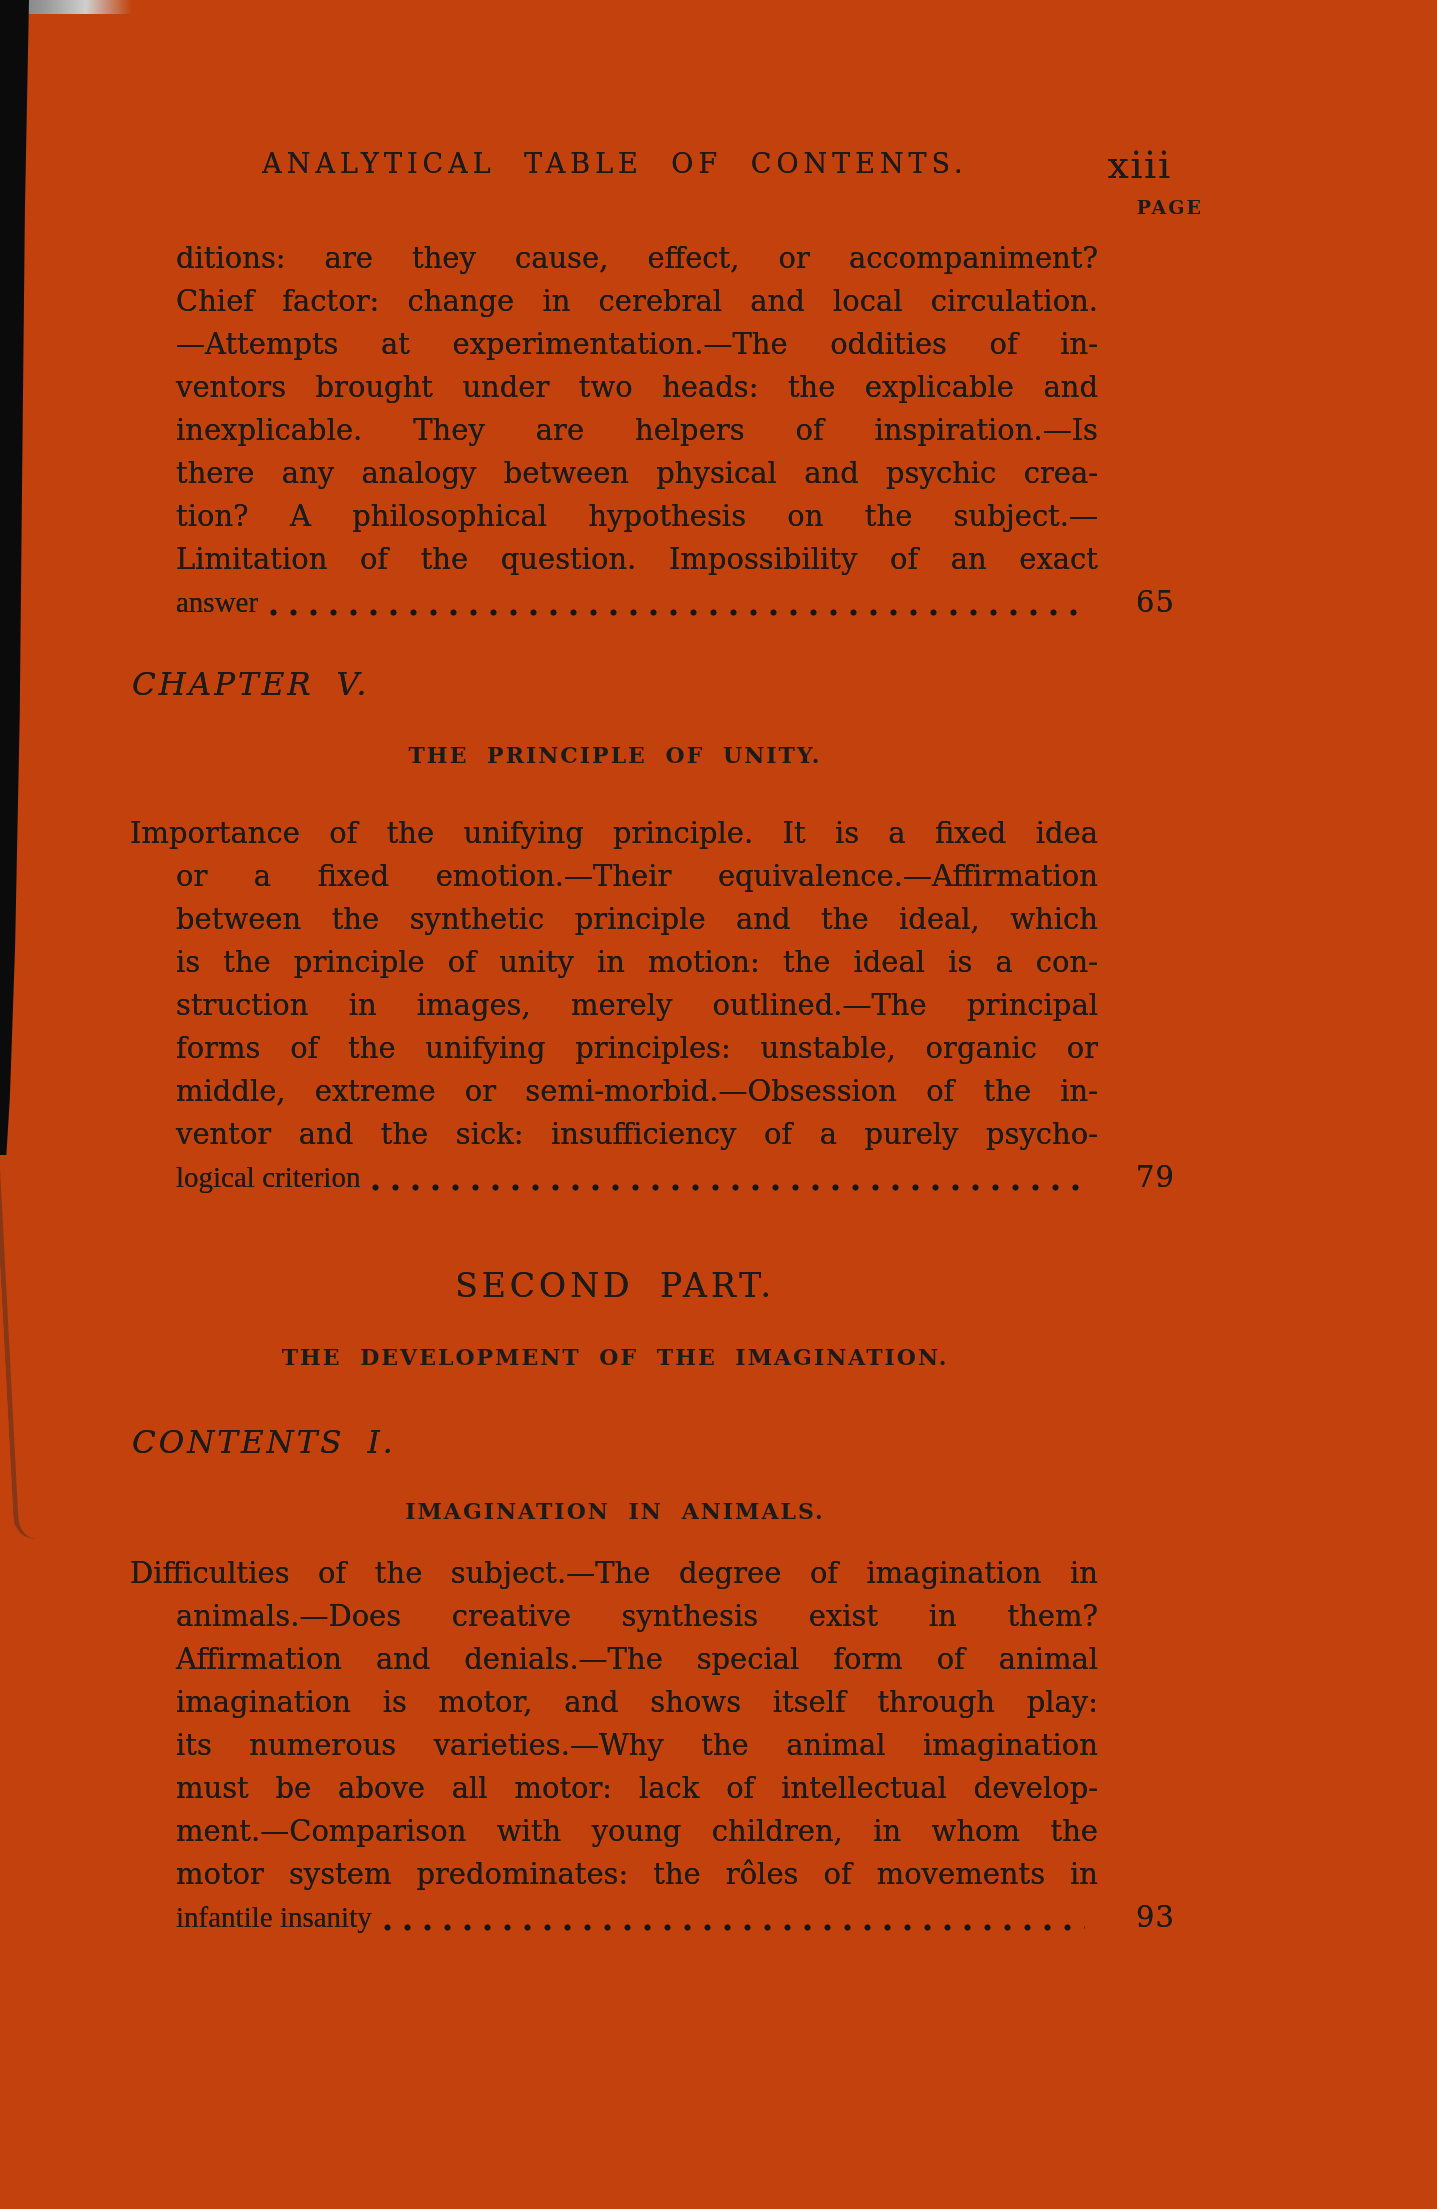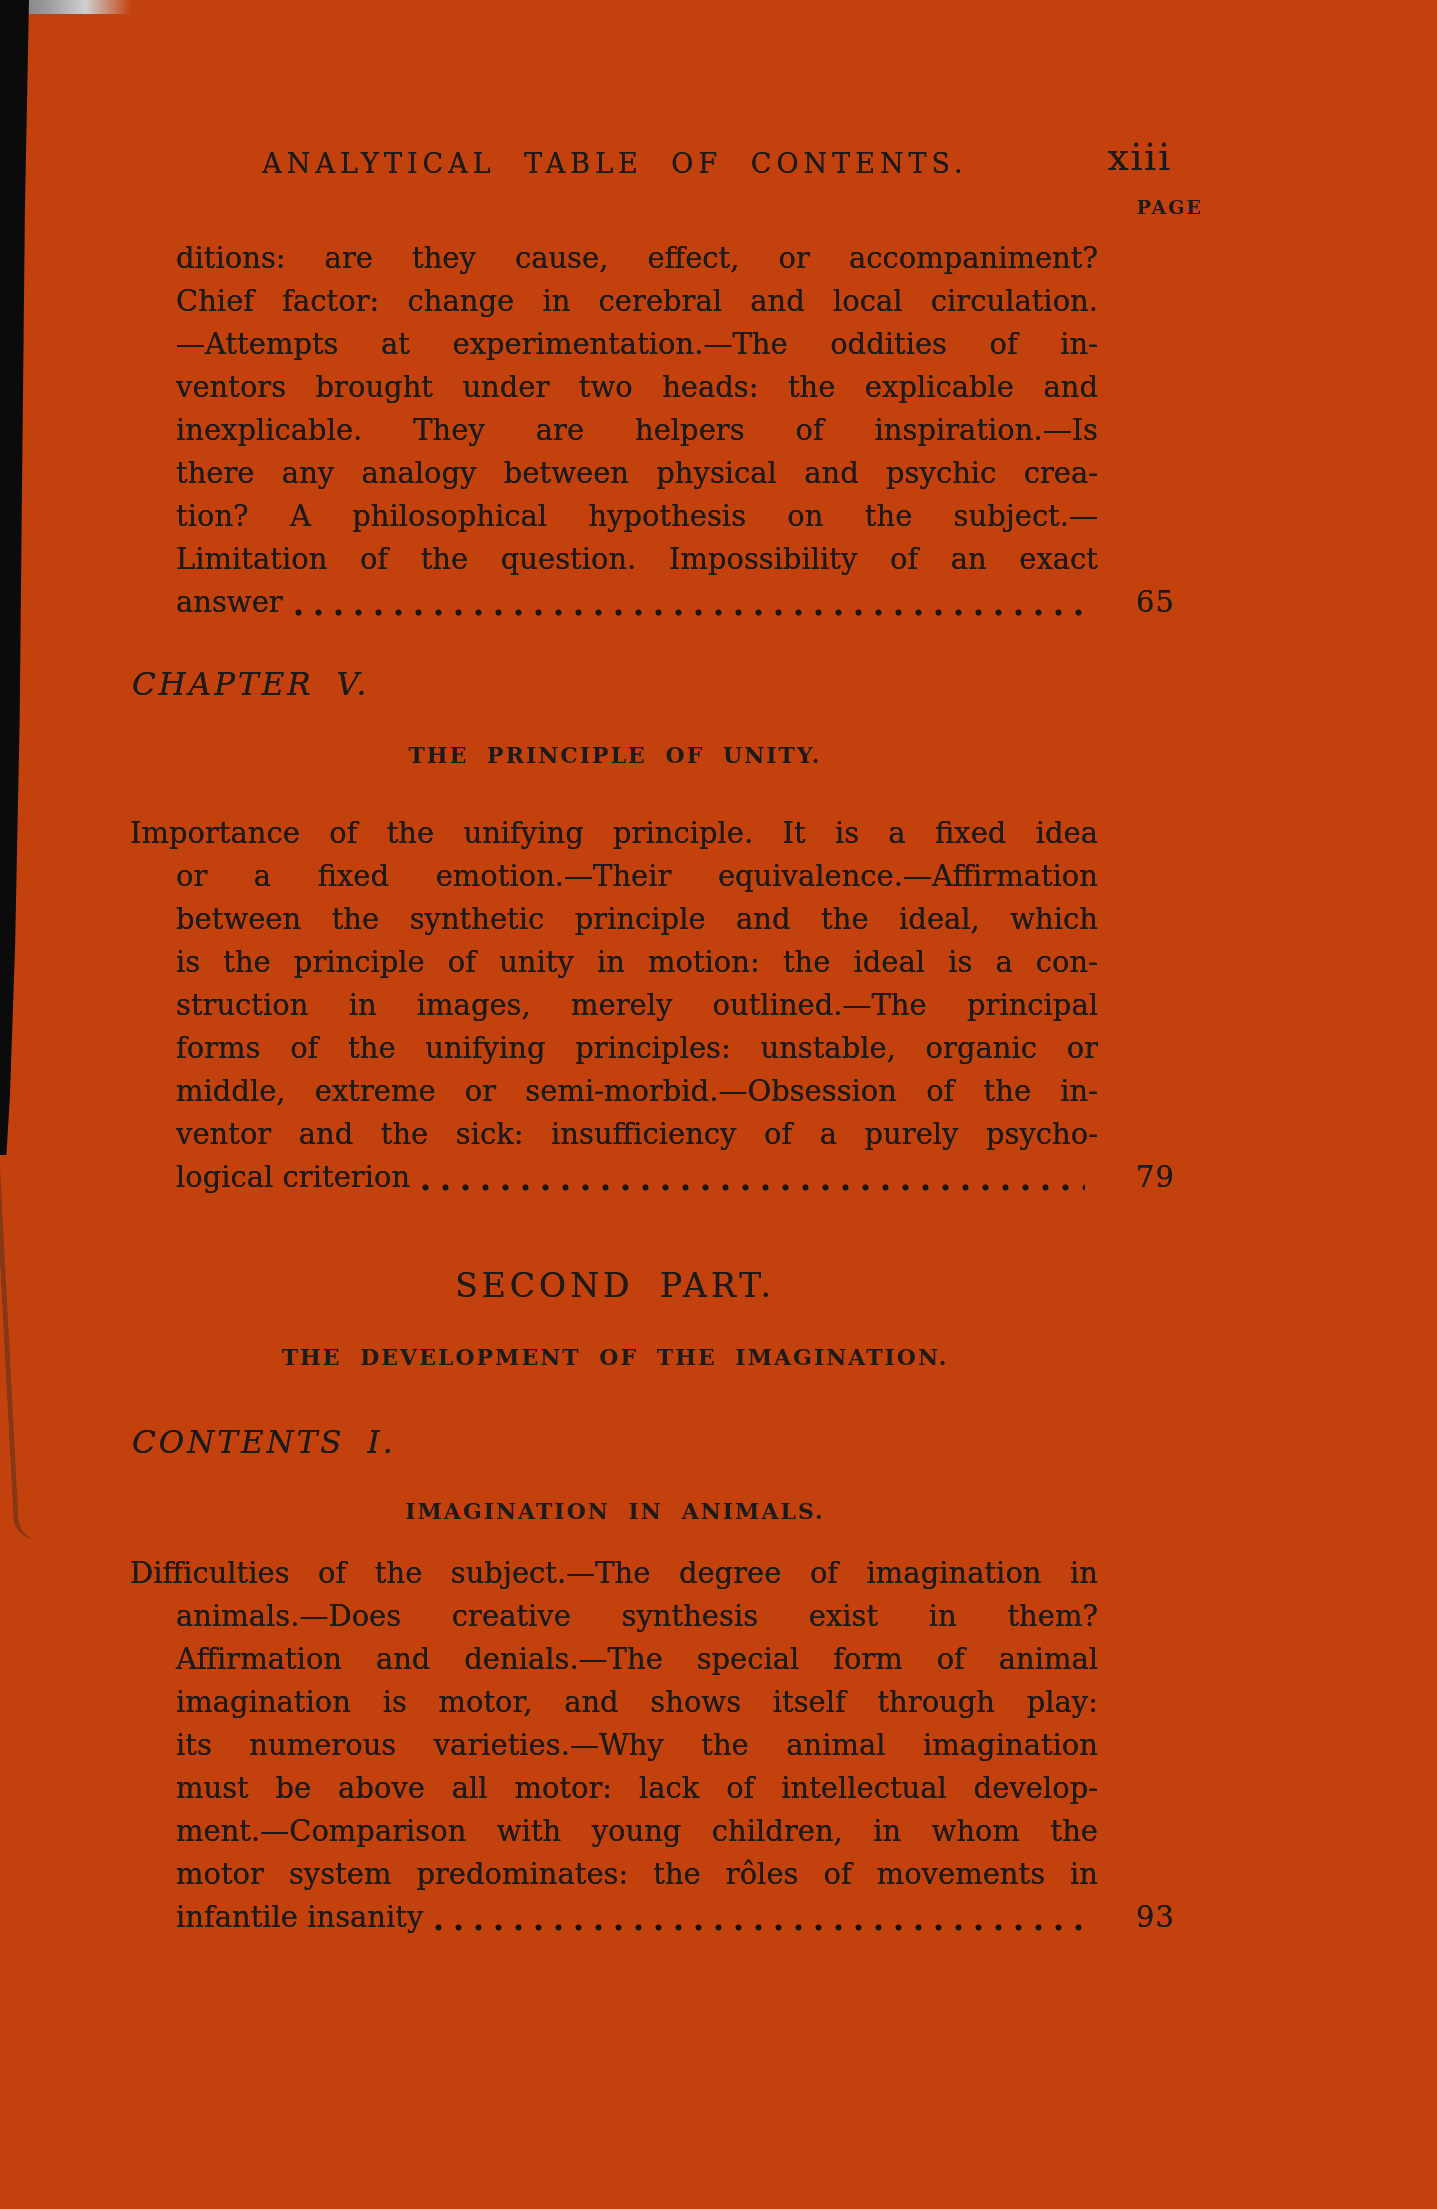--- a/index.html
+++ b/index.html
@@ -34,21 +34,21 @@
   }
 
   
   .header-title {
     position: absolute; left: 130px; top: 148px; width: 970px;
     text-align: center;
     font-size: 27px; letter-spacing: 5px; word-spacing: 15px;
     text-shadow: 0 0 0.5px currentColor;
   }
   .folio {
-    position: absolute; left: 1000px; top: 136px; width: 172px;
+    position: absolute; left: 1000px; top: 144px; width: 172px;
     text-align: right;
     font-size: 37px; letter-spacing: 2px;
     text-shadow: 0 0 0.5px currentColor;
   }
   .col-label {
     position: absolute; left: 1043px; top: 196px; width: 160px;
     text-align: right;
     font-size: 19px; font-weight: bold; letter-spacing: 2px;
   }
 
@@ -80,21 +80,21 @@
   }
   .jline {
     height: 43px; overflow: hidden;
     text-align: justify;
     margin-right: 77px;           
   }
   .jline::after { content: ""; display: inline-block; width: 100%; height: 0; }
   .indent { padding-left: 46px; }
 
   .lline { display: flex; height: 43px; }
-  .lline .ltext { white-space: nowrap; }
+  .lline .ltext { white-space: nowrap; font-family: Liberation Serif, serif; }
   .lline .dots {
     flex: 1; align-self: flex-end;
     height: 7px; margin: 0 10px 8px 12px;
     background: radial-gradient(circle at 3.5px 3.5px, #161616 2.7px, rgba(0,0,0,0) 3.4px);
     background-size: 20px 7px; background-repeat: repeat-x;
   }
   .lline .pnum {
     width: 80px; text-align: right;
     font-weight: normal; letter-spacing: 1px;
   }

